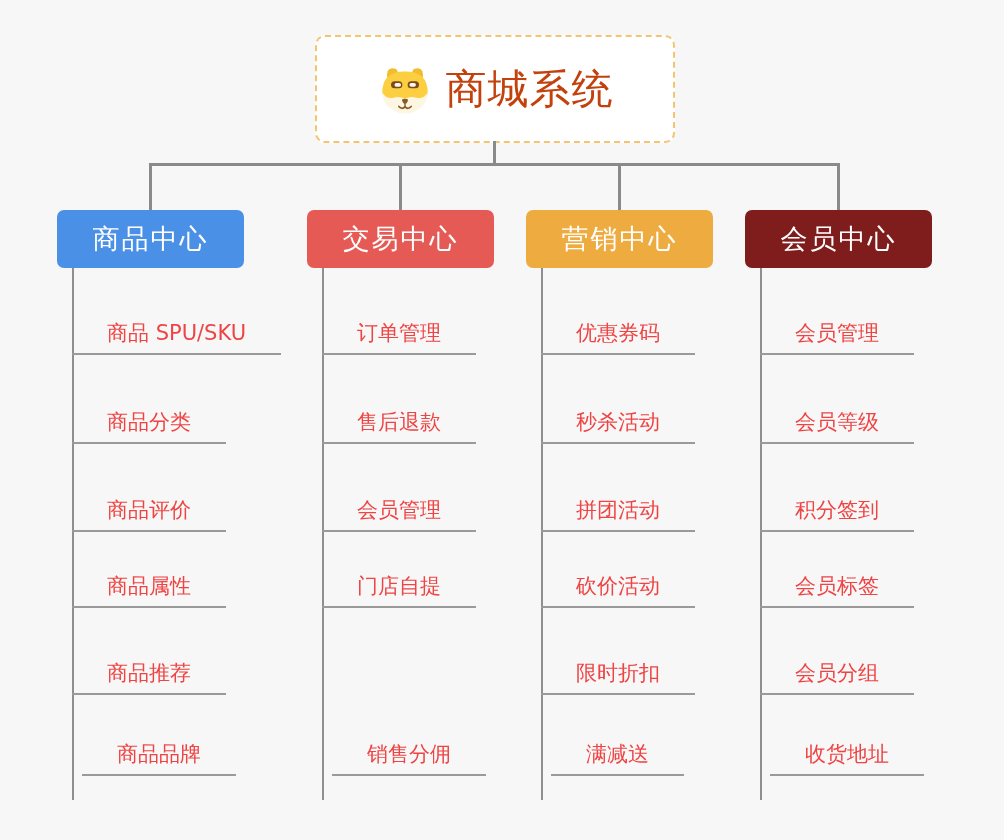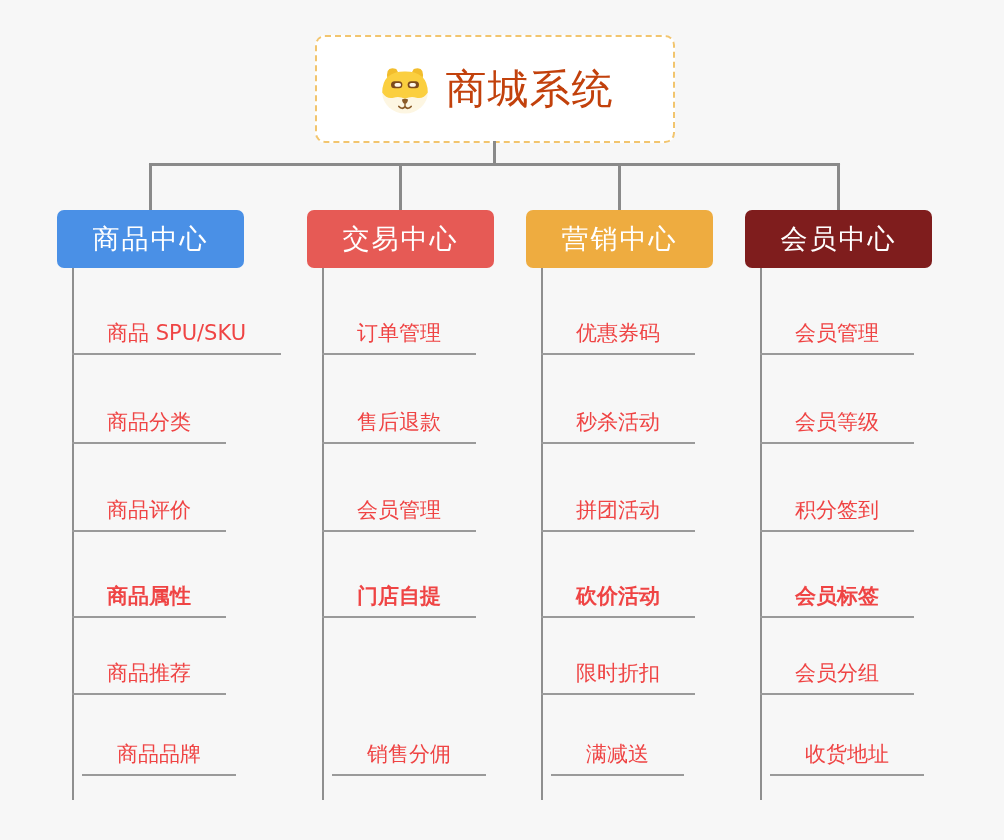--- a/index.html
+++ b/index.html
@@ -45,21 +45,21 @@
     background:#8f8f8f;
   }
   .child{
     position:absolute;left:15px;height:46px;box-sizing:border-box;
     display:flex;align-items:flex-end;justify-content:center;
     padding:0 35px 9px 35px;
     border-bottom:2px solid #9a9a9a;
     font-size:21px;color:#ef4444;white-space:nowrap;line-height:1;
   }
   .child.c0{top:99px;} .child.c1{top:188px;} .child.c2{top:276px;}
-  .child.c3{top:362px;font-weight:bold;} .child.c4{top:439px;} .child.c5{top:520px;margin-left:10px;}
+  .child.c3{top:352px;} .child.c4{top:439px;} .child.c5{top:520px;margin-left:10px;}
 </style>
 </head>
 <body>
 
 <div class="canvas">
 
   <div class="root-node">
     <span class="root-icon">
       <svg viewBox="0 0 64 64" width="56" height="56">
         <path d="M12 21 Q9 5 22 9 L27 18 Z" fill="#f2bd2c"></path>

